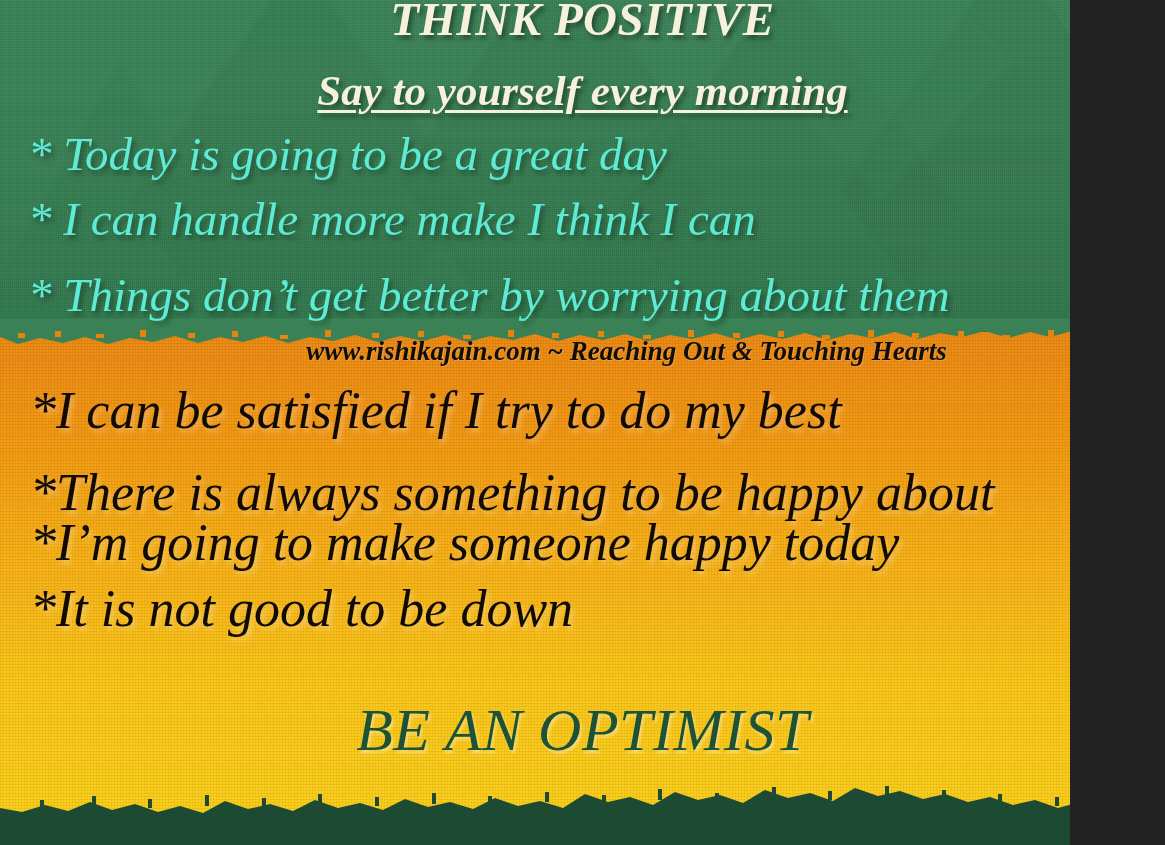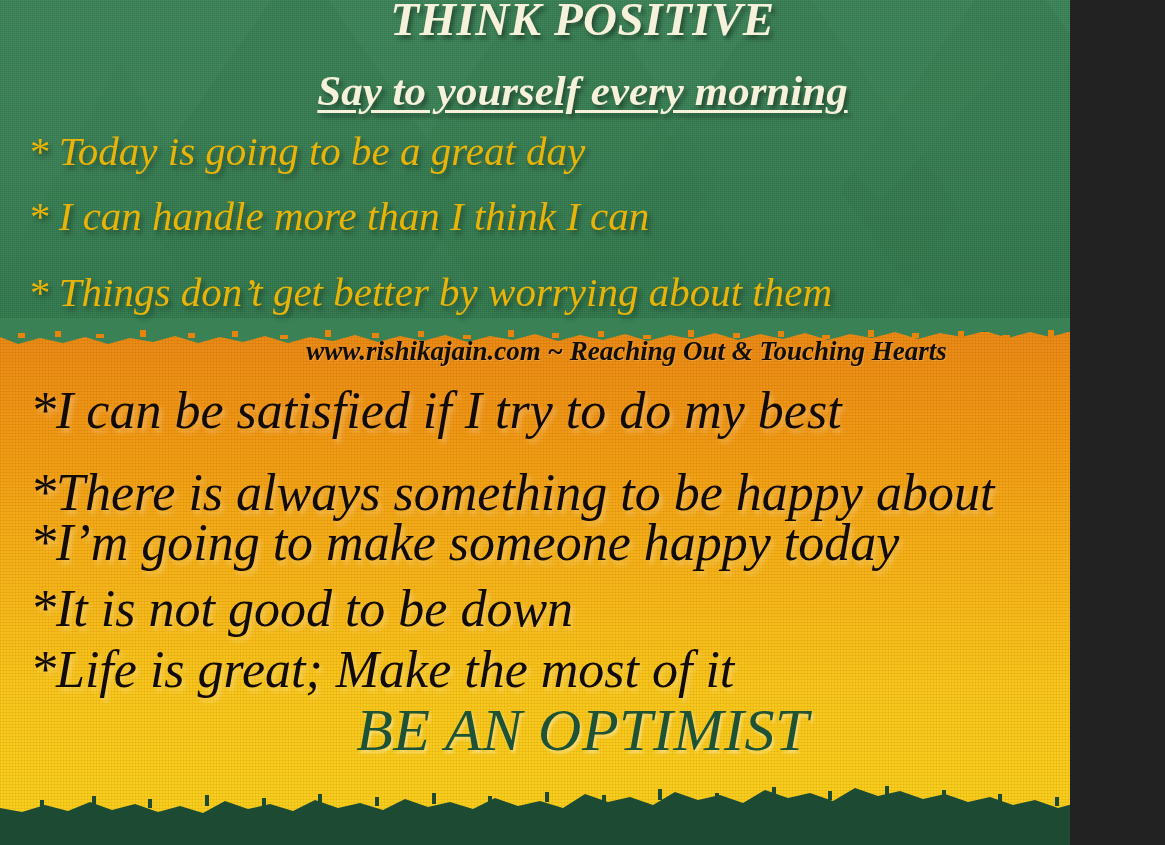--- a/index.html
+++ b/index.html
@@ -106,23 +106,23 @@
     text-decoration: underline;
     text-underline-offset: 5px;
     text-decoration-thickness: 3px;
     text-shadow: 3px 4px 4px rgba(0,0,0,0.38);
   }
 
   .green-line {
     position: absolute;
     left: 28px;
     width: 1120px;
-    font-size: 41px;
-    font-style: italic;
-    color: #eab308;
+    font-size: 47px;
+    font-style: italic;
+    color: #5eead4;
     text-shadow: 3px 4px 5px rgba(0,0,0,0.34);
     white-space: nowrap;
   }
   .gl0 { top: 127px; }
   .gl1 { top: 192px; }
   .gl2 { top: 256px; margin-top: 12px; }
 
   .site-line {
     position: absolute;
     left: 0; top: 336px;
@@ -245,27 +245,26 @@
     </g>
   </svg>
 
   <div class="text-layer">
 
     <div class="title">THINK POSITIVE</div>
 
     <div class="subtitle">Say to yourself every morning</div>
 
     <div class="green-line gl0">* Today is going to be a great day</div>
-    <div class="green-line gl1">* I can handle more than I think I can</div>
+    <div class="green-line gl1">* I can handle more make I think I can</div>
     <div class="green-line gl2">* Things don’t get better by worrying about them</div>
 
     <div class="site-line">www.rishikajain.com ~ Reaching Out &amp; Touching Hearts</div>
 
     <div class="orange-line ol0">*I can be satisfied if I try to do my best</div>
     <div class="orange-line ol1">*There is always something to be happy about</div>
     <div class="orange-line ol3">*It is not good to be down</div>
     <div class="orange-line ol2">*I’m going to make someone happy today</div>
-    <div class="orange-line ol4">*Life is great; Make the most of it</div>
 
     <div class="closing">BE AN OPTIMIST</div>
   </div>
 
 </div>
 
 </body></html>

